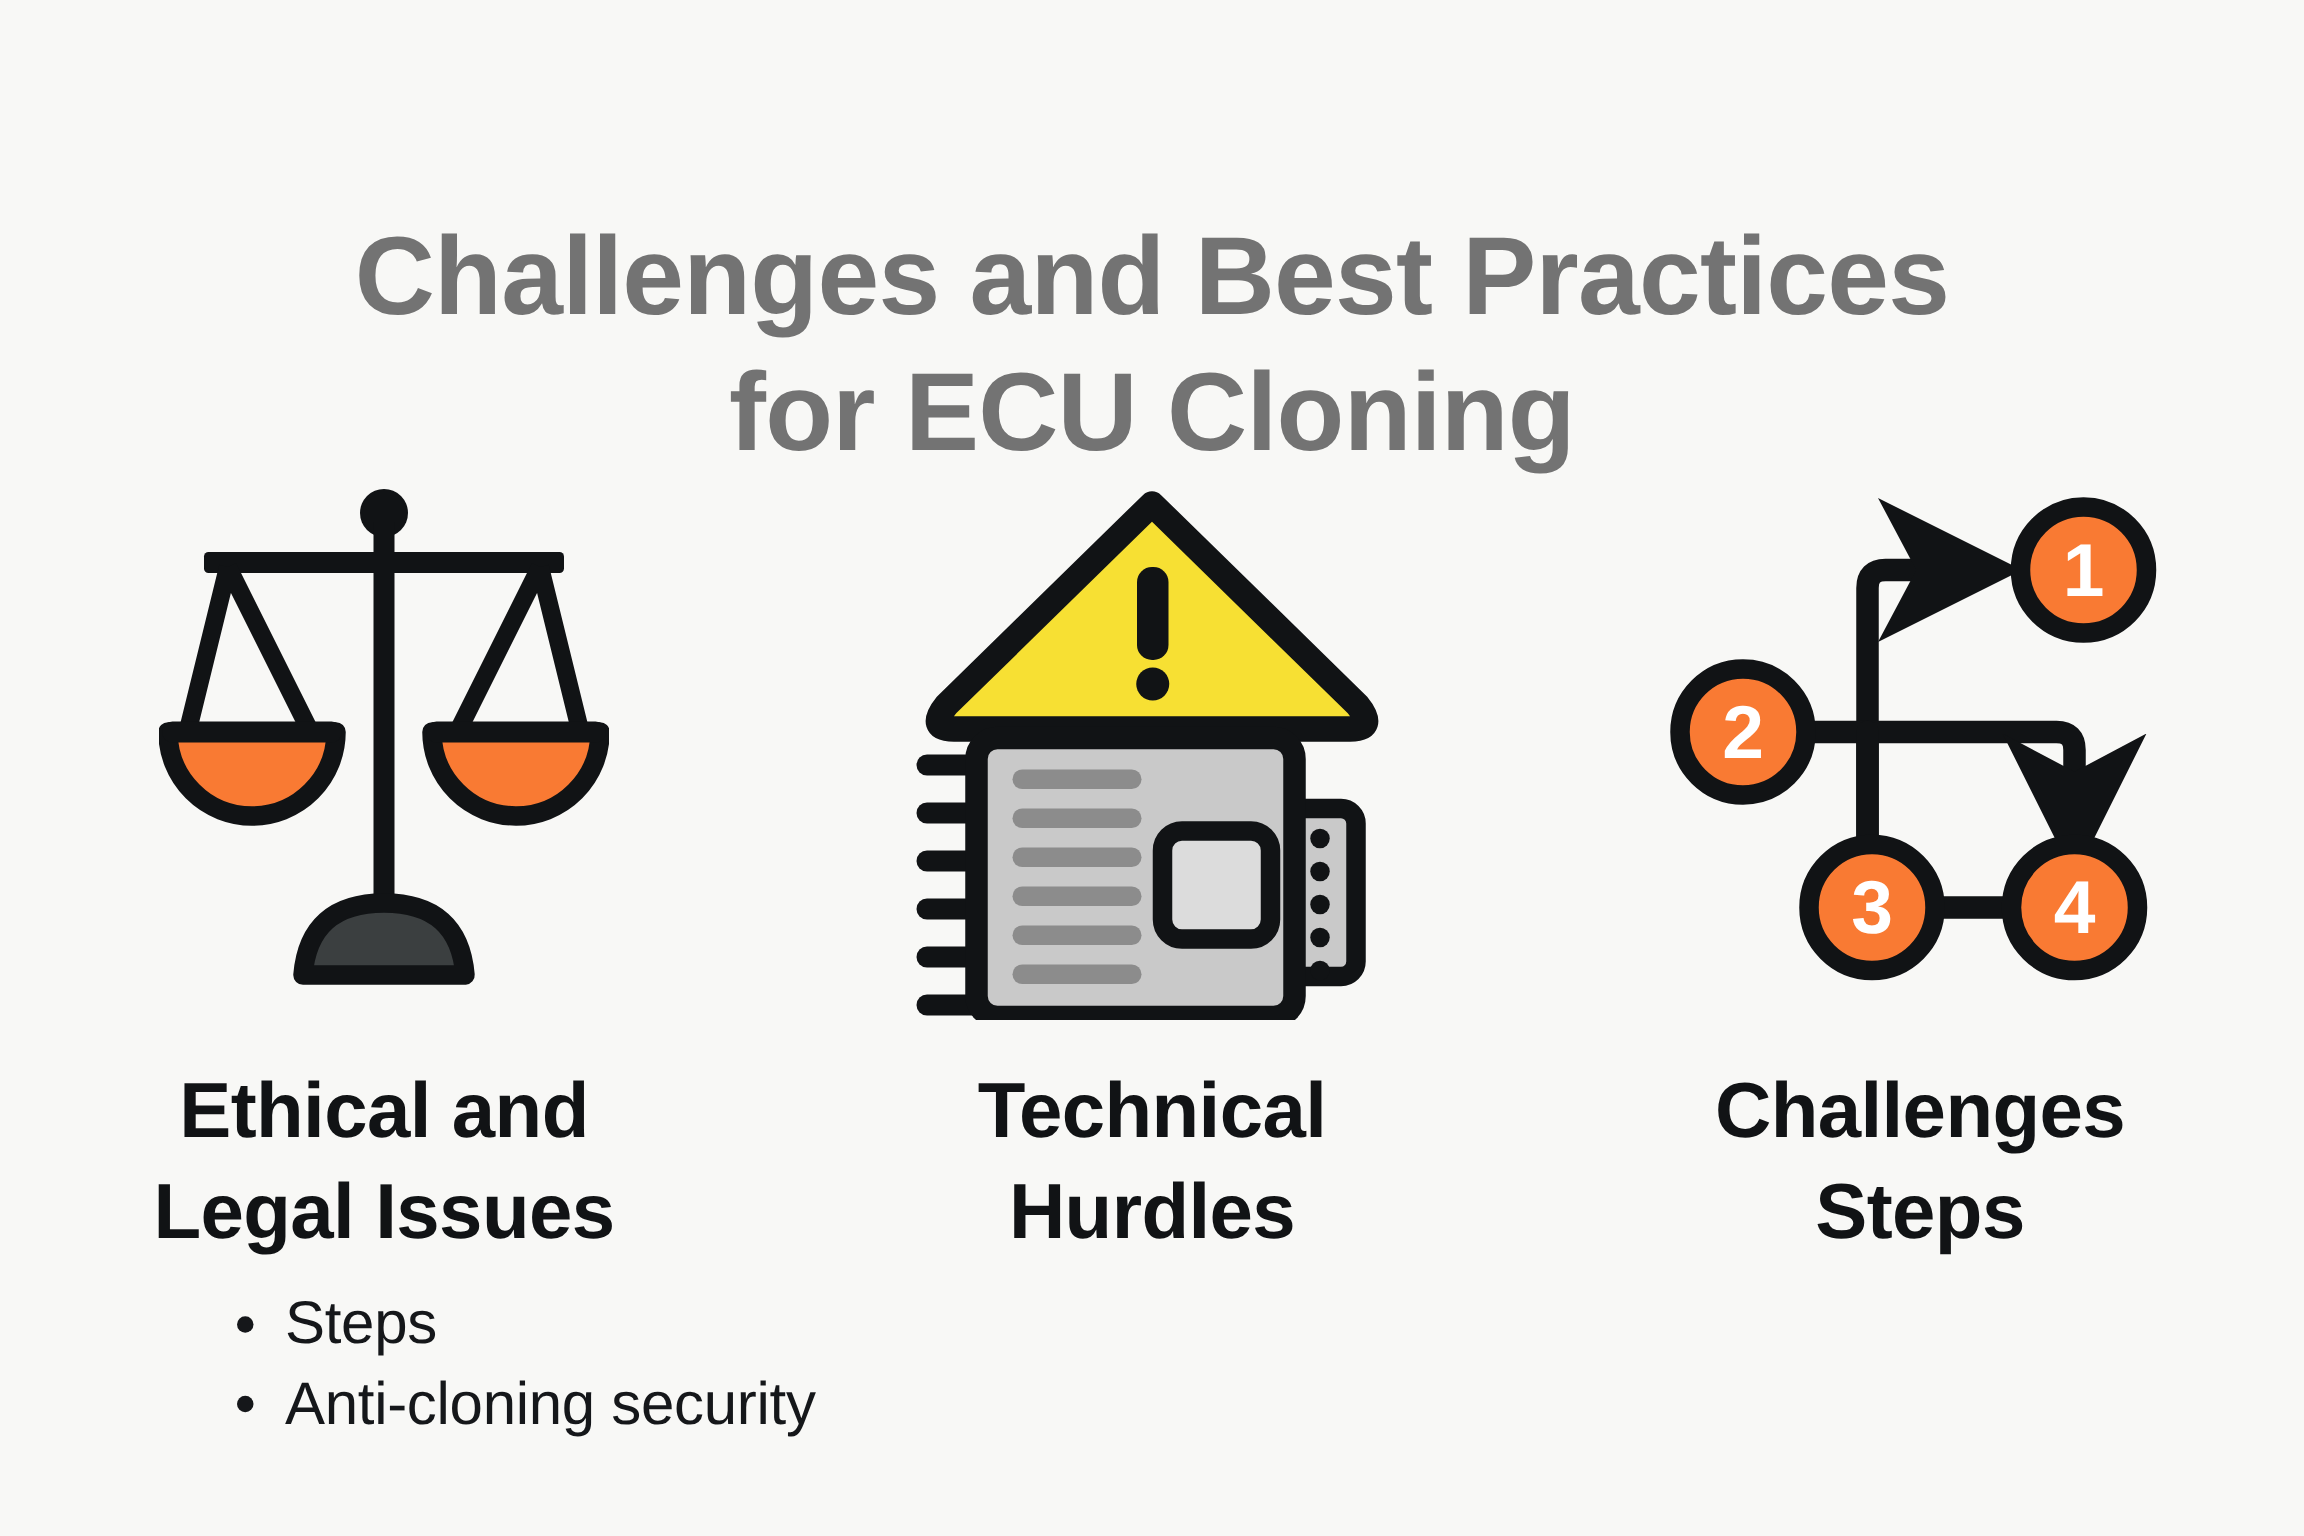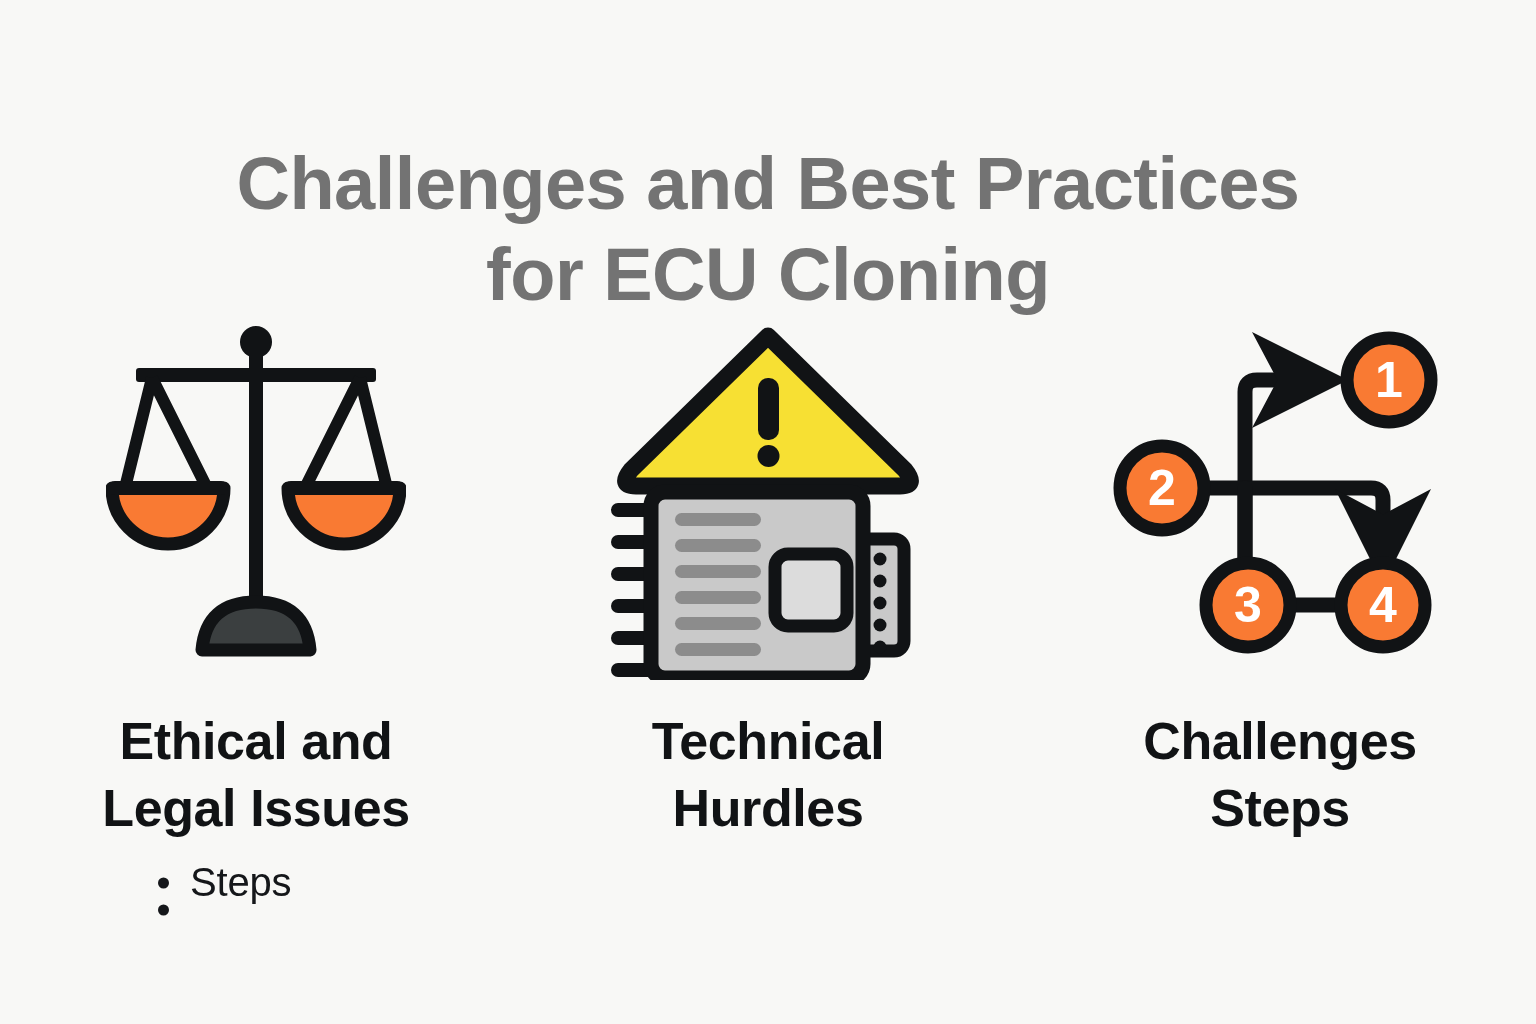--- a/index.html
+++ b/index.html
@@ -228,16 +228,17 @@
 
   </div>
 
   <ul class="bullets">
     <li>
       <span class="dot"></span>
       <span>Steps</span>
     </li>
     <li>
       <span class="dot"></span>
+      <span>Anti-cloning security</span>
     </li>
   </ul>
 
 </div>
 
 </body></html>

